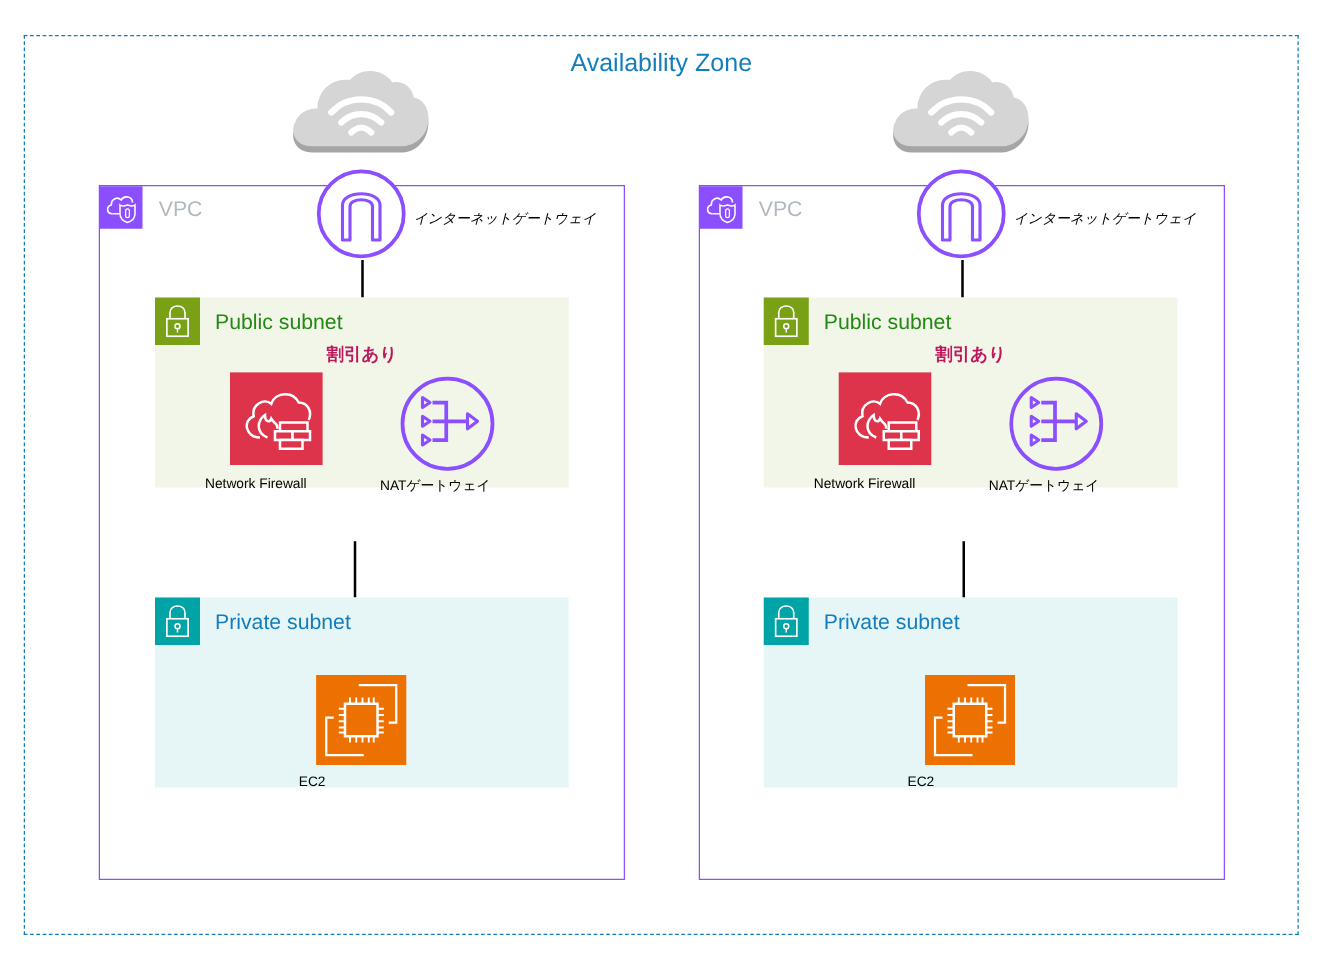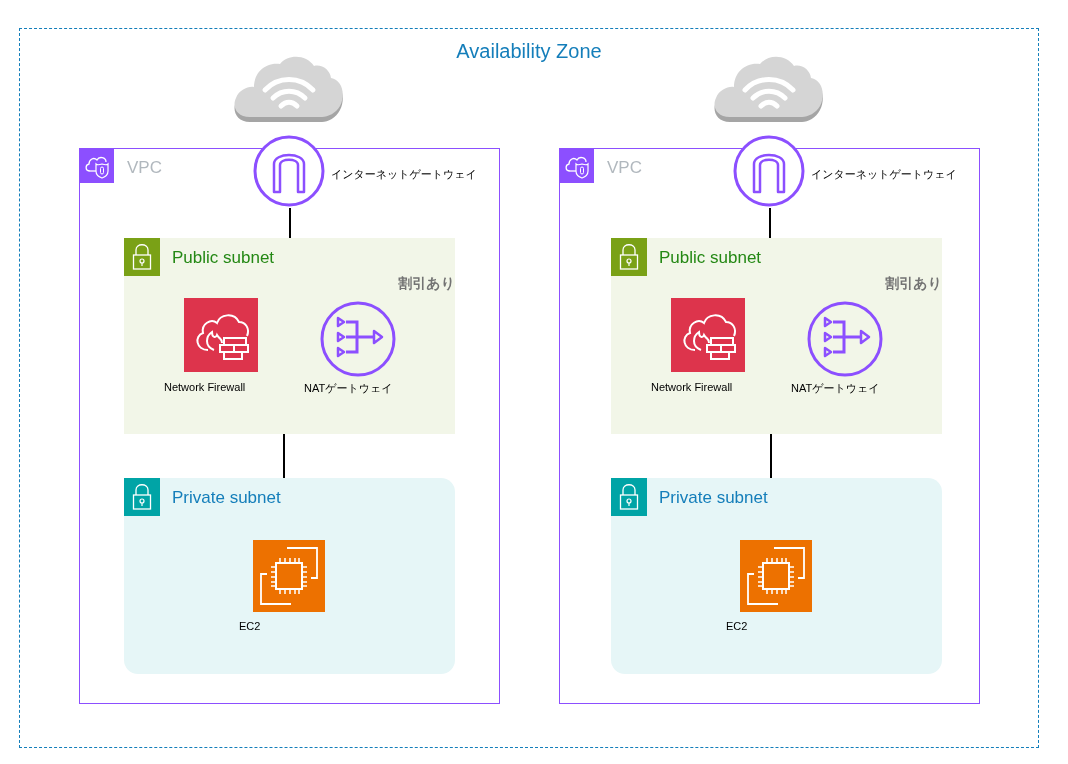--- a/index.html
+++ b/index.html
@@ -4,35 +4,35 @@
 <style>
   html, body { margin:0; padding:0; background:#ffffff; }
   body { width:1068px; height:764px; position:relative; overflow:hidden;
          font-family:"Liberation Sans", "DejaVu Sans", sans-serif; }
   .abs { position:absolute; }
   .az { left:19px; top:28px; width:1020px; height:720px; border:1px dashed #147eba; box-sizing:border-box; }
   .az-label { left:0; width:1058px; top:40px; text-align:center; color:#147eba; font-size:20px; }
   .vpc { top:148px; width:421px; height:556px; border:1.5px solid #8c4fff; box-sizing:border-box; background:transparent; }
   .vpc-icon { left:0; top:0; width:34px; height:34px; background:#8c4fff; }
   .vpc-label { left:47px; top:9px; color:#b1b8be; font-size:17px;text-align:center; }
-  .subnet { width:331px; height:196px; }
+  .subnet { width:331px; height:152px; }
   .pub { background:#f2f6e8; }
-  .priv { background:#e6f6f7;border-radius:14px; }
+  .priv { background:#e6f6f7; }
   .subnet-icon { left:0; top:0; width:36px; height:38px; }
   .pub .subnet-icon { background:#7aa116; }
   .priv .subnet-icon { background:#00a4a6; }
   .subnet-label { left:48px; top:10px; font-size:17px; }
   .pub .subnet-label { color:#248814; }
   .priv .subnet-label { color:#147eba; }
-  .discount { color:#737373; font-weight:bold; font-size:14px; width:100%; text-align:right; left:0; top:37px; }
+  .discount { color:#be185d; font-weight:bold; font-size:14px; width:100%; text-align:center; left:0; top:37px; }
   .caption { font-size:11px; color:#000; white-space:nowrap; }
   .line { background:#000; width:1.5px; }
   .nfw { width:74px; height:74px; background:#dd344c; }
   .ec2 { width:72px; height:72px; background:#ed7100; }
-  .igw-label { font-size:11px; color:#000; white-space:nowrap; }
+  .igw-label { font-size:11px; color:#000; white-space:nowrap;font-style:italic; }
 </style>
 </head>
 <body>
 
 <div class="abs az"></div>
 <div class="abs az-label">Availability Zone</div>
 
 <div id="vpc-container">
   <div class="vpc-group">
 

